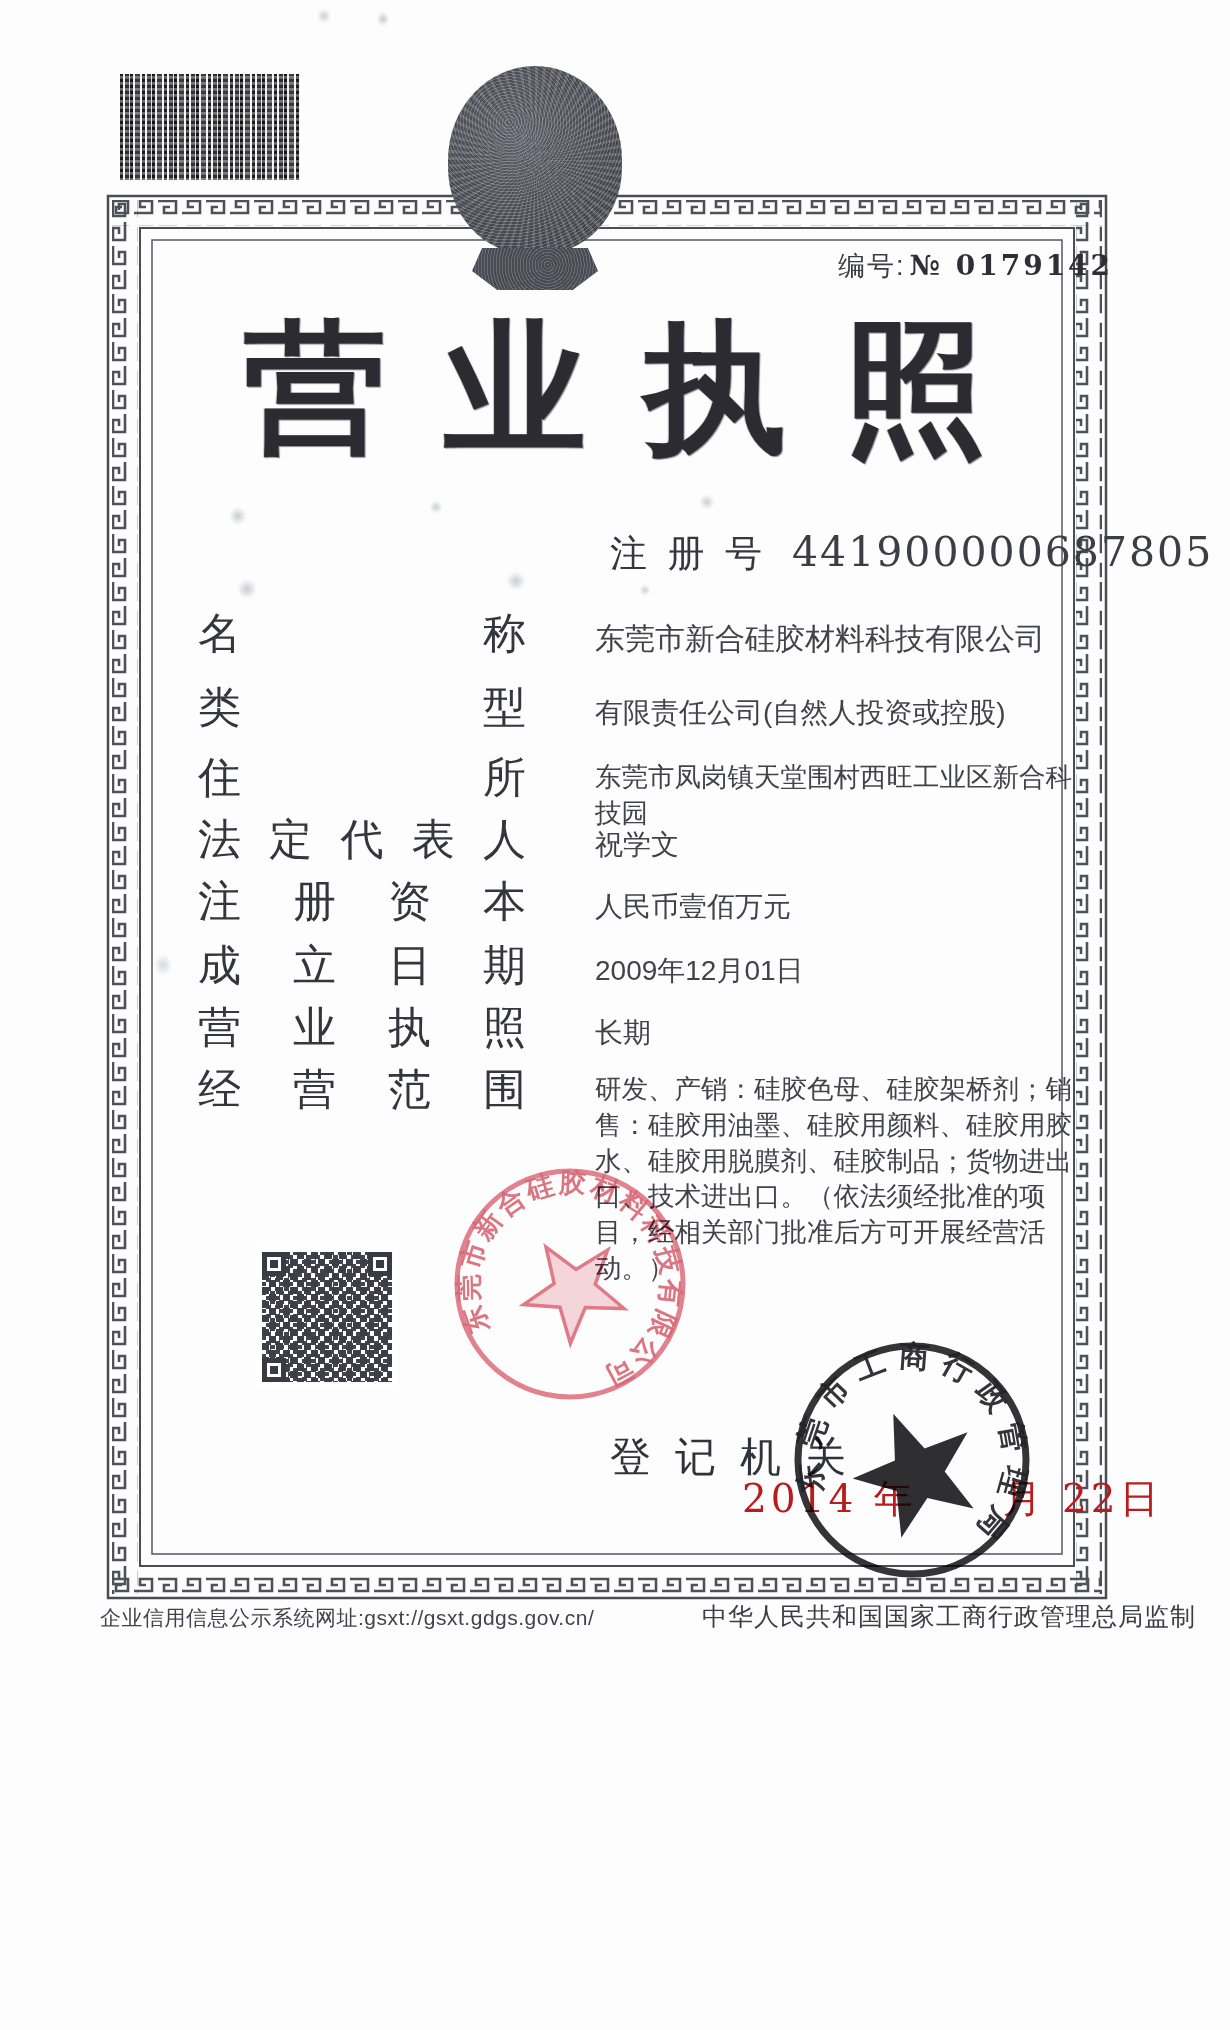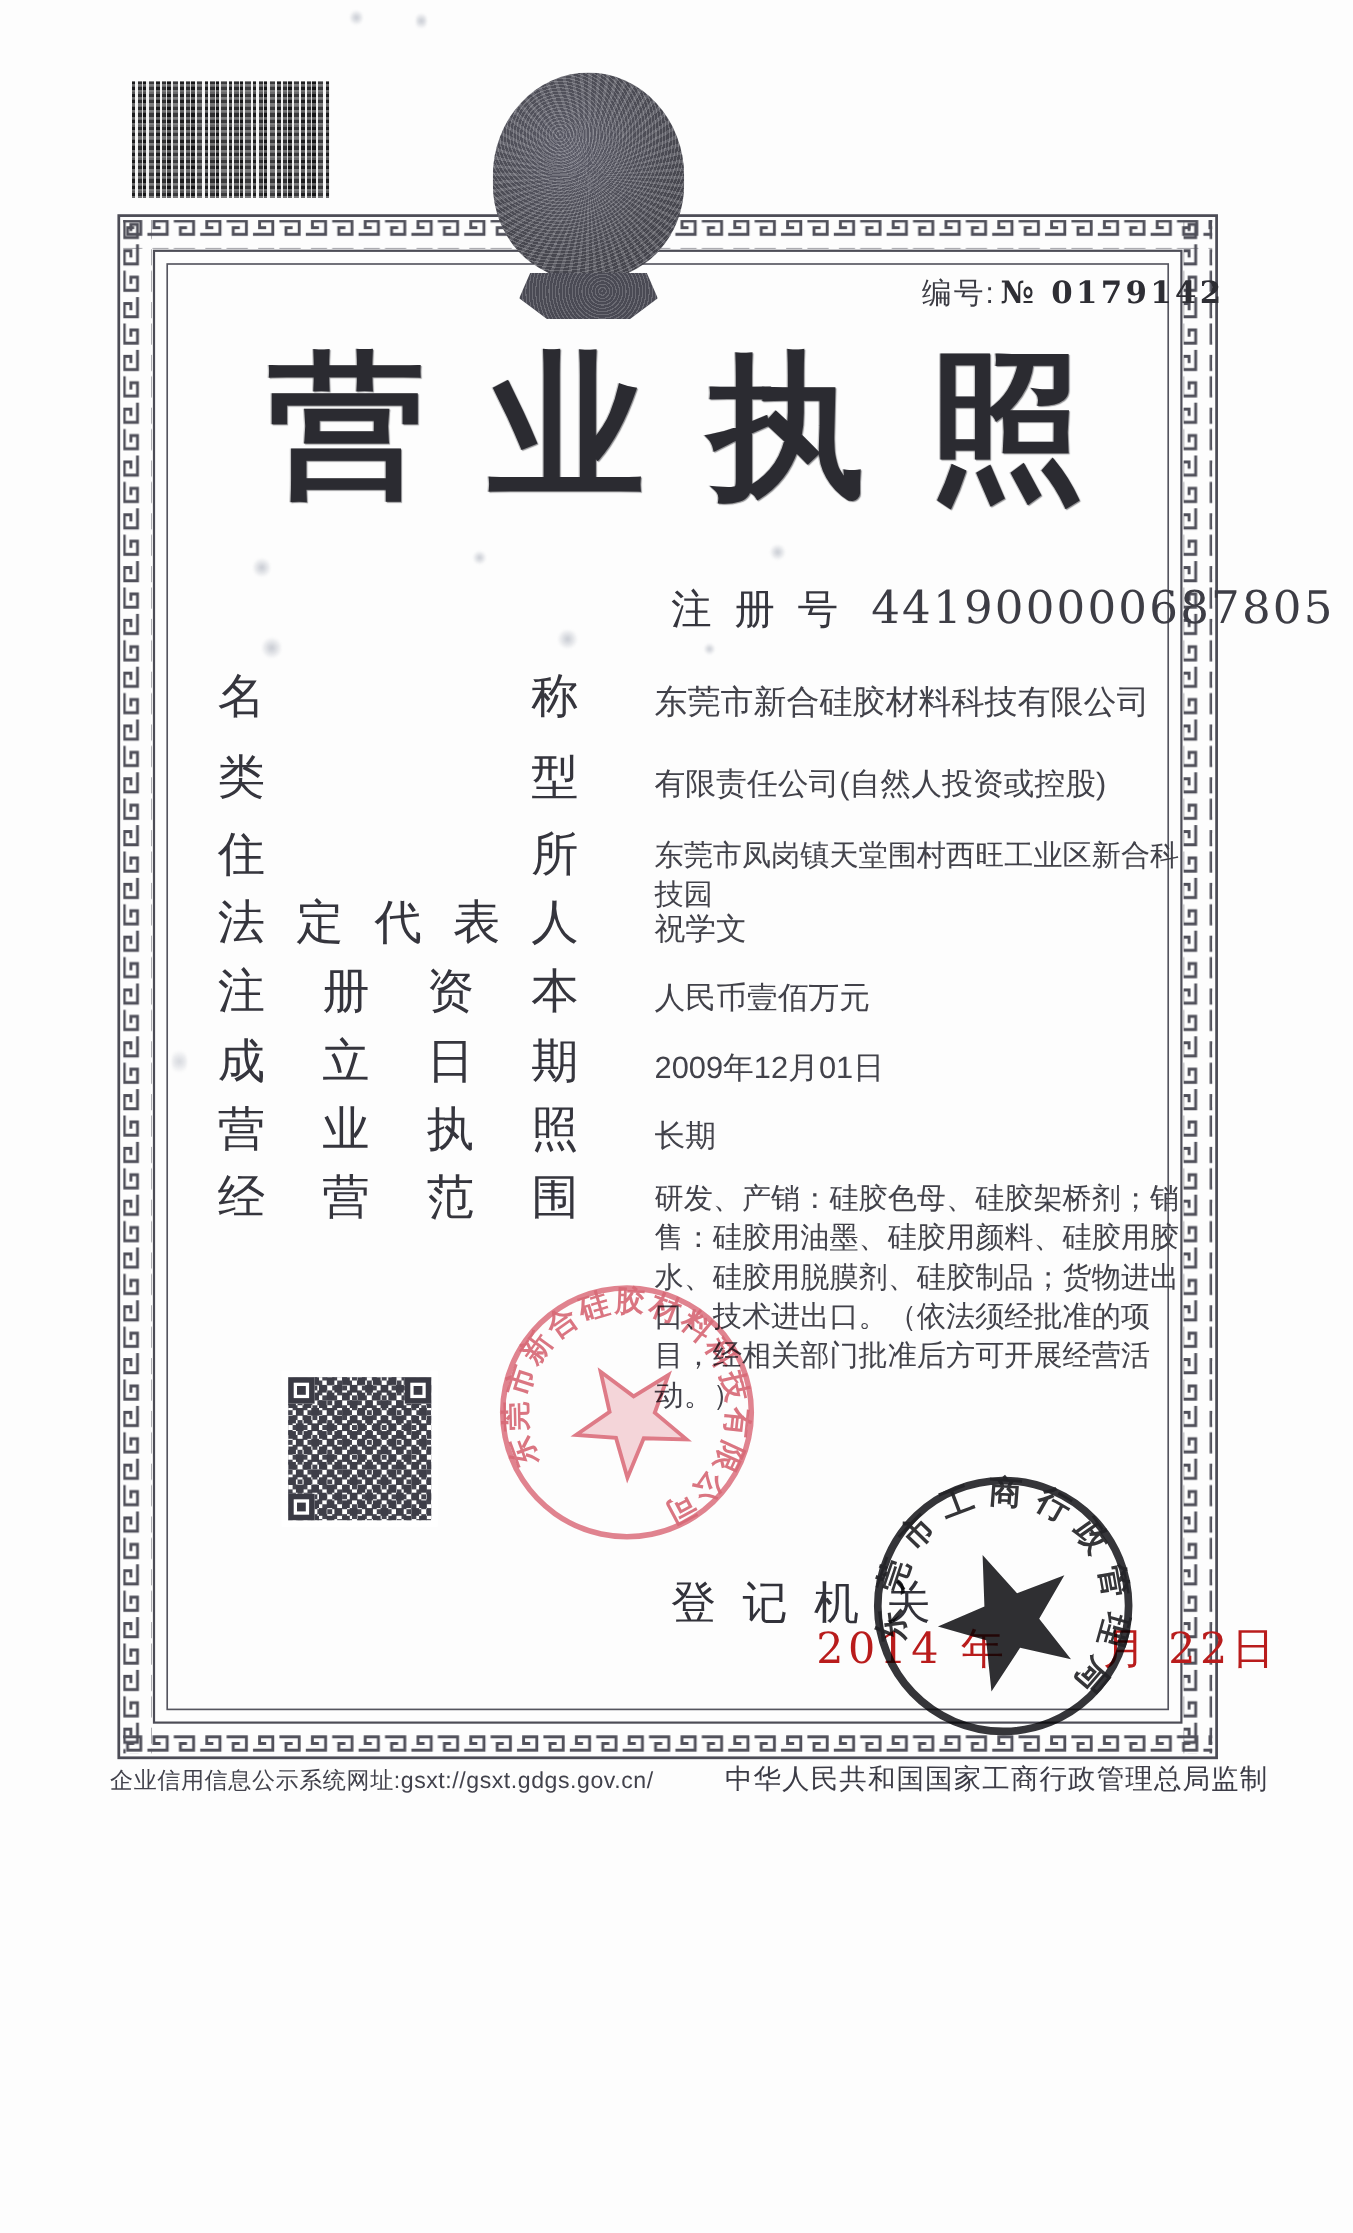--- a/index.html
+++ b/index.html
@@ -69,21 +69,21 @@
   .f-tl{left:6px;top:6px;} .f-tr{right:6px;top:6px;} .f-bl{left:6px;bottom:6px;}
   
   .red-seal{position:absolute;left:448px;top:1162px;z-index:6;mix-blend-mode:multiply;transform:rotate(-33deg);}
   .black-stamp{position:absolute;left:788px;top:1336px;z-index:6;mix-blend-mode:multiply;transform:rotate(-22deg);}
   .registry-label{position:absolute;left:610px;top:1430px;z-index:4;width:236px;font-size:41px;
     text-align:justify;text-align-last:justify;color:#32323a;}
   .date-line{position:absolute;left:742px;top:1472px;z-index:4;font-family:"DejaVu Serif",serif;
     font-size:39px;letter-spacing:4px;color:#b91c1c;}
   
   .footer-left{position:absolute;left:100px;top:1604px;z-index:4;font-size:21px;letter-spacing:.5px;color:#42424c;}
-  .footer-right{position:absolute;left:659px;top:1600px;z-index:4;font-size:25px;letter-spacing:1px;color:#3c3c46;}
+  .footer-right{position:absolute;left:702px;top:1600px;z-index:4;font-size:25px;letter-spacing:1px;color:#3c3c46;}
 </style>
 </head>
 <body>
 
 <div class="page">
 
   <div class="smudge" style="left:318px;top:8px;width:12px;height:16px;"></div>
   <div class="smudge" style="left:378px;top:10px;width:10px;height:18px;"></div>
   <div class="smudge" style="left:230px;top:506px;width:16px;height:20px;"></div>
   <div class="smudge" style="left:430px;top:500px;width:12px;height:14px;"></div>

